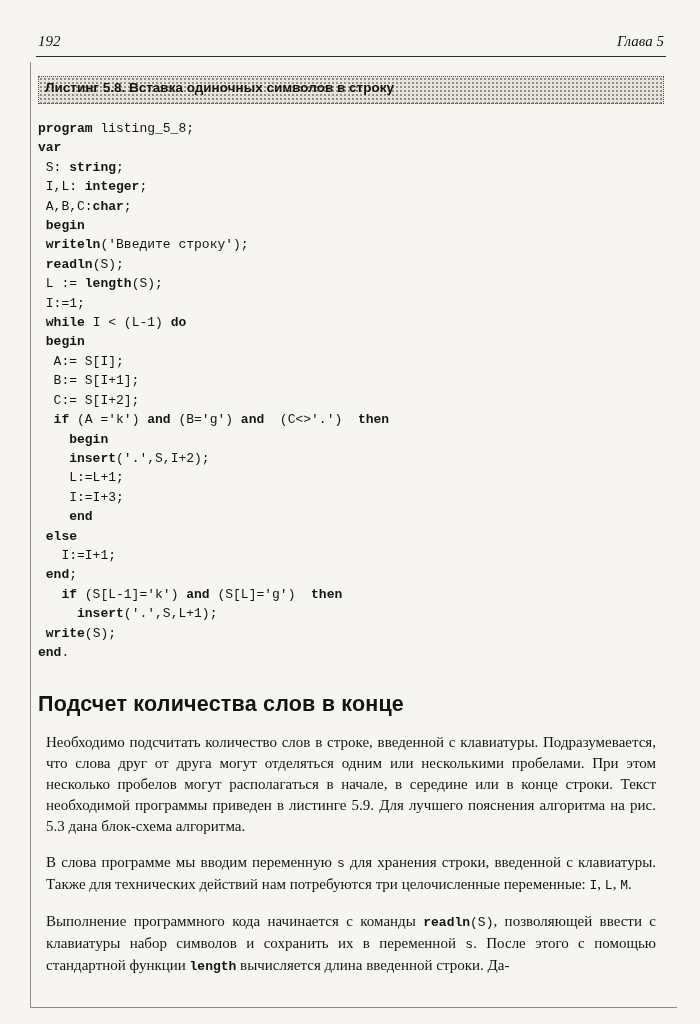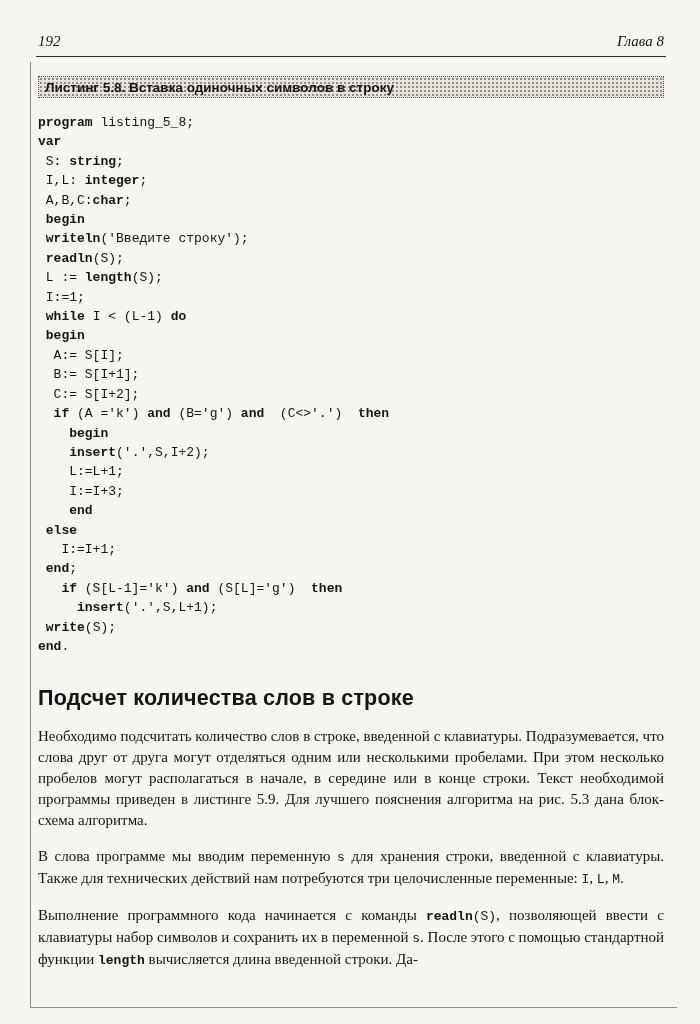--- a/index.html
+++ b/index.html
@@ -14,62 +14,62 @@
     display: flex; justify-content: space-between;
     font: italic 15px "Liberation Serif", serif;
   }
   .head-rule { position: absolute; left: 36px; right: 34px; top: 56px; height: 1px; background: #2b2b2b; }
   .content { position: absolute; left: 38px; right: 36px; top: 76px; }
   .listing-bar {
     border: 1px dotted #55534e;
     background-color: #e6e4dc;
     background-image: radial-gradient(circle, #8f8d85 0.8px, rgba(0,0,0,0) 0.9px);
     background-size: 4px 4px;
-    padding: 3px 6px 2px;
+    padding: 3px 6px 8px;
     font: bold 13.5px "Liberation Sans", sans-serif;
   }
   .code {
     margin-top: 15px;
     font: 13px/19.4px "Liberation Mono", "DejaVu Sans Mono", monospace;
     white-space: pre;
   }
   .kw { font-weight: bold; font-family: Liberation Mono, monospace; }
   .section-title {
     margin: 30px 0 0;
     font: bold 21.5px "Liberation Sans", sans-serif;
     letter-spacing: 0.2px;
   }
   .paragraphs p {
-    margin: 15px 0 0;
+    margin: 15px 8px 0;
     font: 15px/21px "Liberation Serif", serif;
     text-align: justify;
   }
   .mono { font-family: "Liberation Mono", "DejaVu Sans Mono", monospace; font-size: 13px; }
 </style>
 </head>
 <body>
 
 <div class="page">
   <div class="frame-left"></div>
   <div class="frame-bottom"></div>
 
   <div class="running-head">
     <span>192</span>
-    <span>Глава 8</span>
+    <span>Глава 5</span>
   </div>
   <div class="head-rule"></div>
 
   <div class="content">
     <div class="listing-bar">
       <span>Листинг 5.8. Вставка одиночных символов в строку</span>
     </div>
 
     <div class="code" id="code"><div><span class="kw">program</span><span> listing_5_8;</span></div><div><span class="kw">var</span></div><div><span> S: </span><span class="kw">string</span><span>;</span></div><div><span> I,L: </span><span class="kw">integer</span><span>;</span></div><div><span> A,B,C:</span><span class="kw">char</span><span>;</span></div><div><span> </span><span class="kw">begin</span></div><div><span> </span><span class="kw">writeln</span><span>('Введите строку');</span></div><div><span> </span><span class="kw">readln</span><span>(S);</span></div><div><span> L := </span><span class="kw">length</span><span>(S);</span></div><div><span> I:=1;</span></div><div><span> </span><span class="kw">while</span><span> I &lt; (L-1) </span><span class="kw">do</span></div><div><span> </span><span class="kw">begin</span></div><div><span>  A:= S[I];</span></div><div><span>  B:= S[I+1];</span></div><div><span>  C:= S[I+2];</span></div><div><span>  </span><span class="kw">if</span><span> (A ='k') </span><span class="kw">and</span><span> (B='g') </span><span class="kw">and</span><span>  (C&lt;&gt;'.')  </span><span class="kw">then</span></div><div><span>    </span><span class="kw">begin</span></div><div><span>    </span><span class="kw">insert</span><span>('.',S,I+2);</span></div><div><span>    L:=L+1;</span></div><div><span>    I:=I+3;</span></div><div><span>    </span><span class="kw">end</span></div><div><span> </span><span class="kw">else</span></div><div><span>   I:=I+1;</span></div><div><span> </span><span class="kw">end</span><span>;</span></div><div><span>   </span><span class="kw">if</span><span> (S[L-1]='k') </span><span class="kw">and</span><span> (S[L]='g')  </span><span class="kw">then</span></div><div><span>     </span><span class="kw">insert</span><span>('.',S,L+1);</span></div><div><span> </span><span class="kw">write</span><span>(S);</span></div><div><span class="kw">end</span><span>.</span></div></div>
 
-    <h1 class="section-title">Подсчет количества слов в строке</h1>
+    <h1 class="section-title">Подсчет количества слов в конце</h1>
 
     <div class="paragraphs" id="paragraphs">
         <p><span>Необходимо подсчитать количество слов в строке, введенной с клавиатуры. Подразумевается, что слова друг от друга могут отделяться одним или несколькими пробелами. При этом несколько пробелов могут располагаться в начале, в середине или в конце строки. Текст необходимой программы приведен в листинге 5.9. Для лучшего пояснения алгоритма на рис. 5.3 дана блок-схема алгоритма.</span></p>
         <p><span>В слова программе мы вводим переменную </span><span class="mono">s</span><span> для хранения строки, введенной с клавиатуры. Также для технических действий нам потребуются три целочисленные переменные: </span><span class="mono">I</span><span>, </span><span class="mono">L</span><span>, </span><span class="mono">M</span><span>.</span></p>
         <p><span>Выполнение программного кода начинается с команды </span><span class="kw mono">readln</span><span class="mono">(S)</span><span>, позволяющей ввести с клавиатуры набор символов и сохранить их в переменной </span><span class="mono">s</span><span>. После этого с помощью стандартной функции </span><span class="kw mono">length</span><span> вычисляется длина введенной строки. Да-</span></p>
       </div>
   </div>
 </div>
 
 </body></html>

